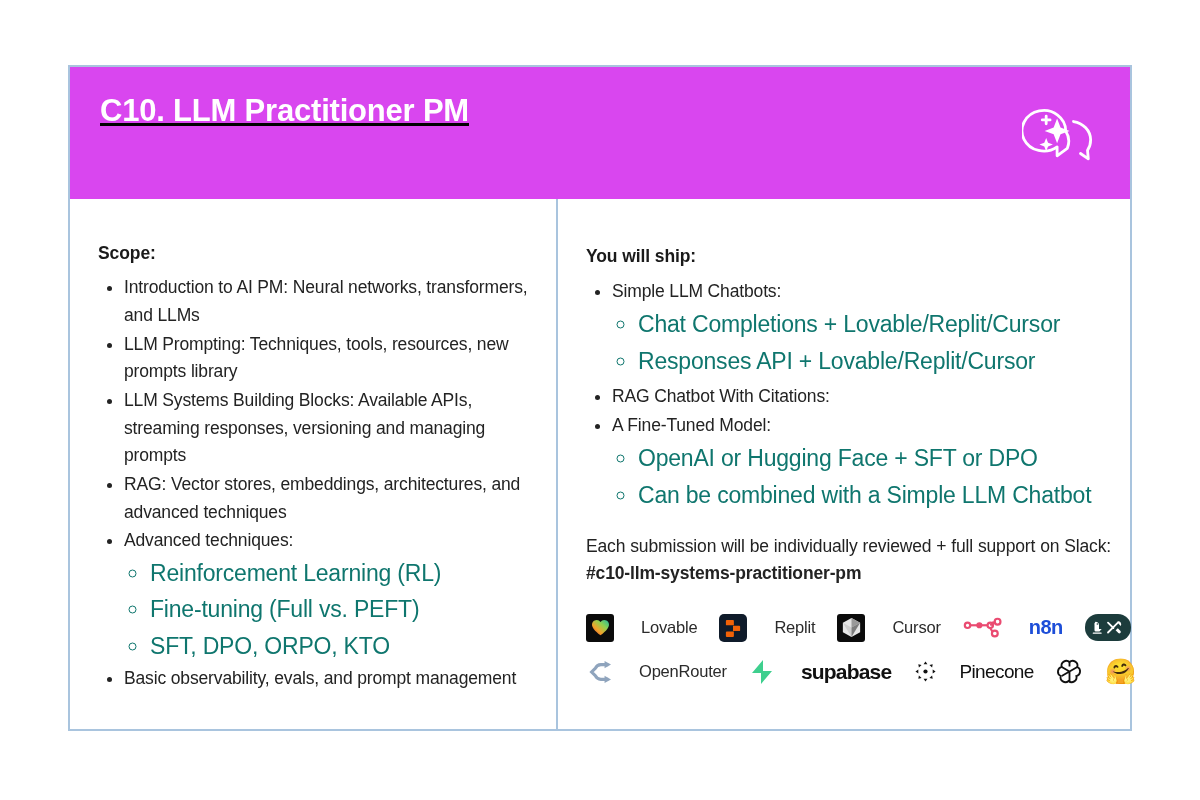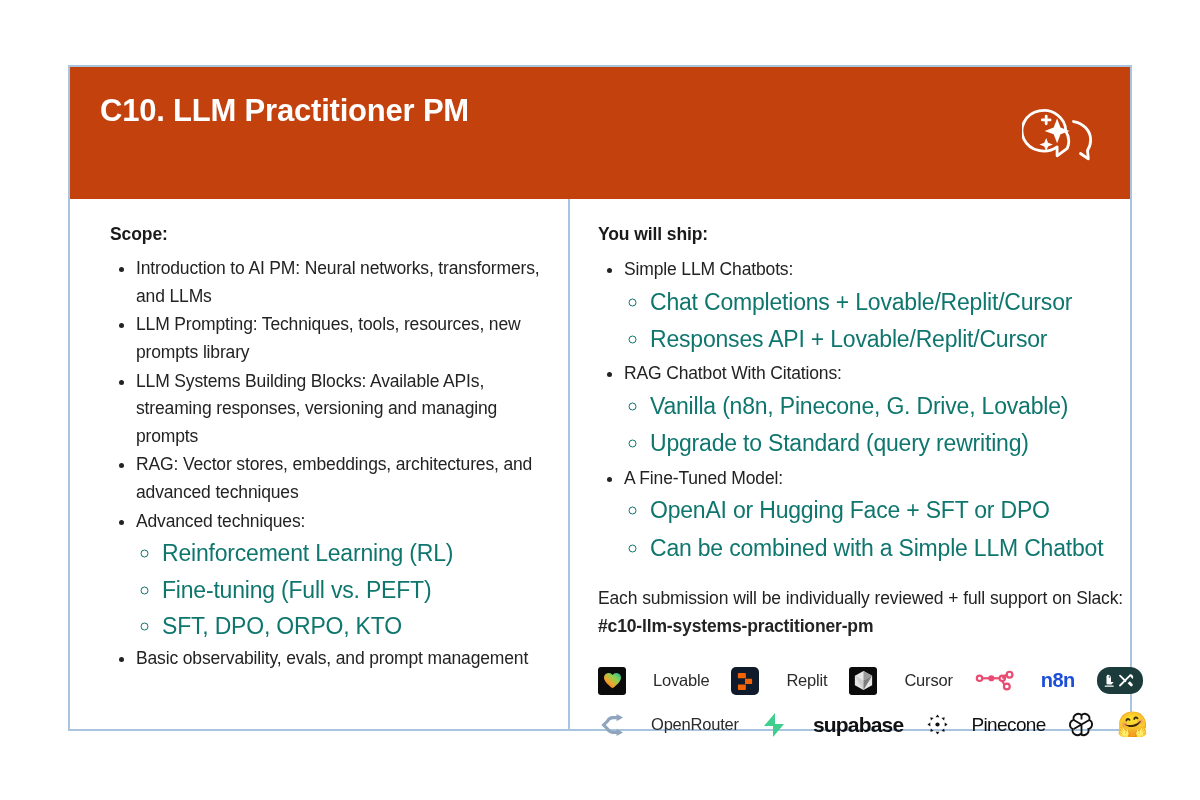--- a/index.html
+++ b/index.html
@@ -31,24 +31,25 @@
     background: #ffffff;
     border: 2px solid #a9c4de;
     display: flex;
     flex-direction: column;
   }
 
   
   .card-header {
     position: relative;
     height: 132px;
-    background: #c2410c;
+    background: #d946ef;
     box-sizing: border-box;
     padding: 26px 22px 0 30px;
     flex: 0 0 auto;
+    text-decoration: underline;
   }
 
   .header-title {
     color: #ffffff;
     font-size: 31px;
     font-weight: bold;
     letter-spacing: -0.2px;
     line-height: 1.15;
     margin: 0;
     padding: 0;
@@ -67,23 +68,22 @@
     right: 30px;
     top: 28px;
     width: 78px;
     height: 78px;
   }
 
   
   .card-body {
     flex: 1 1 auto;
     display: flex;
-    align-items: flex-start;
+    align-items: center;
     min-height: 0;
-    padding-left: 12px;
   }
 
   .col {
     box-sizing: border-box;
     padding: 25px 26px 16px 28px;
   }
 
   .col-left {
     width: 486px;
     flex: 0 0 486px;
@@ -309,24 +309,20 @@
         <ul class="lvl1">
           <li>
             <span>Simple LLM Chatbots:</span>
             <ul class="lvl2">
               <li>Chat Completions + Lovable/Replit/Cursor</li>
               <li>Responses API + Lovable/Replit/Cursor</li>
             </ul>
           </li>
           <li>
             <span>RAG Chatbot With Citations:</span>
-            <ul class="lvl2">
-              <li>Vanilla (n8n, Pinecone, G. Drive, Lovable)</li>
-              <li>Upgrade to Standard (query rewriting)</li>
-            </ul>
           </li>
           <li>
             <span>A Fine-Tuned Model:</span>
             <ul class="lvl2">
               <li>OpenAI or Hugging Face + SFT or DPO</li>
               <li>Can be combined with a Simple LLM Chatbot</li>
             </ul>
           </li>
         </ul>
 

